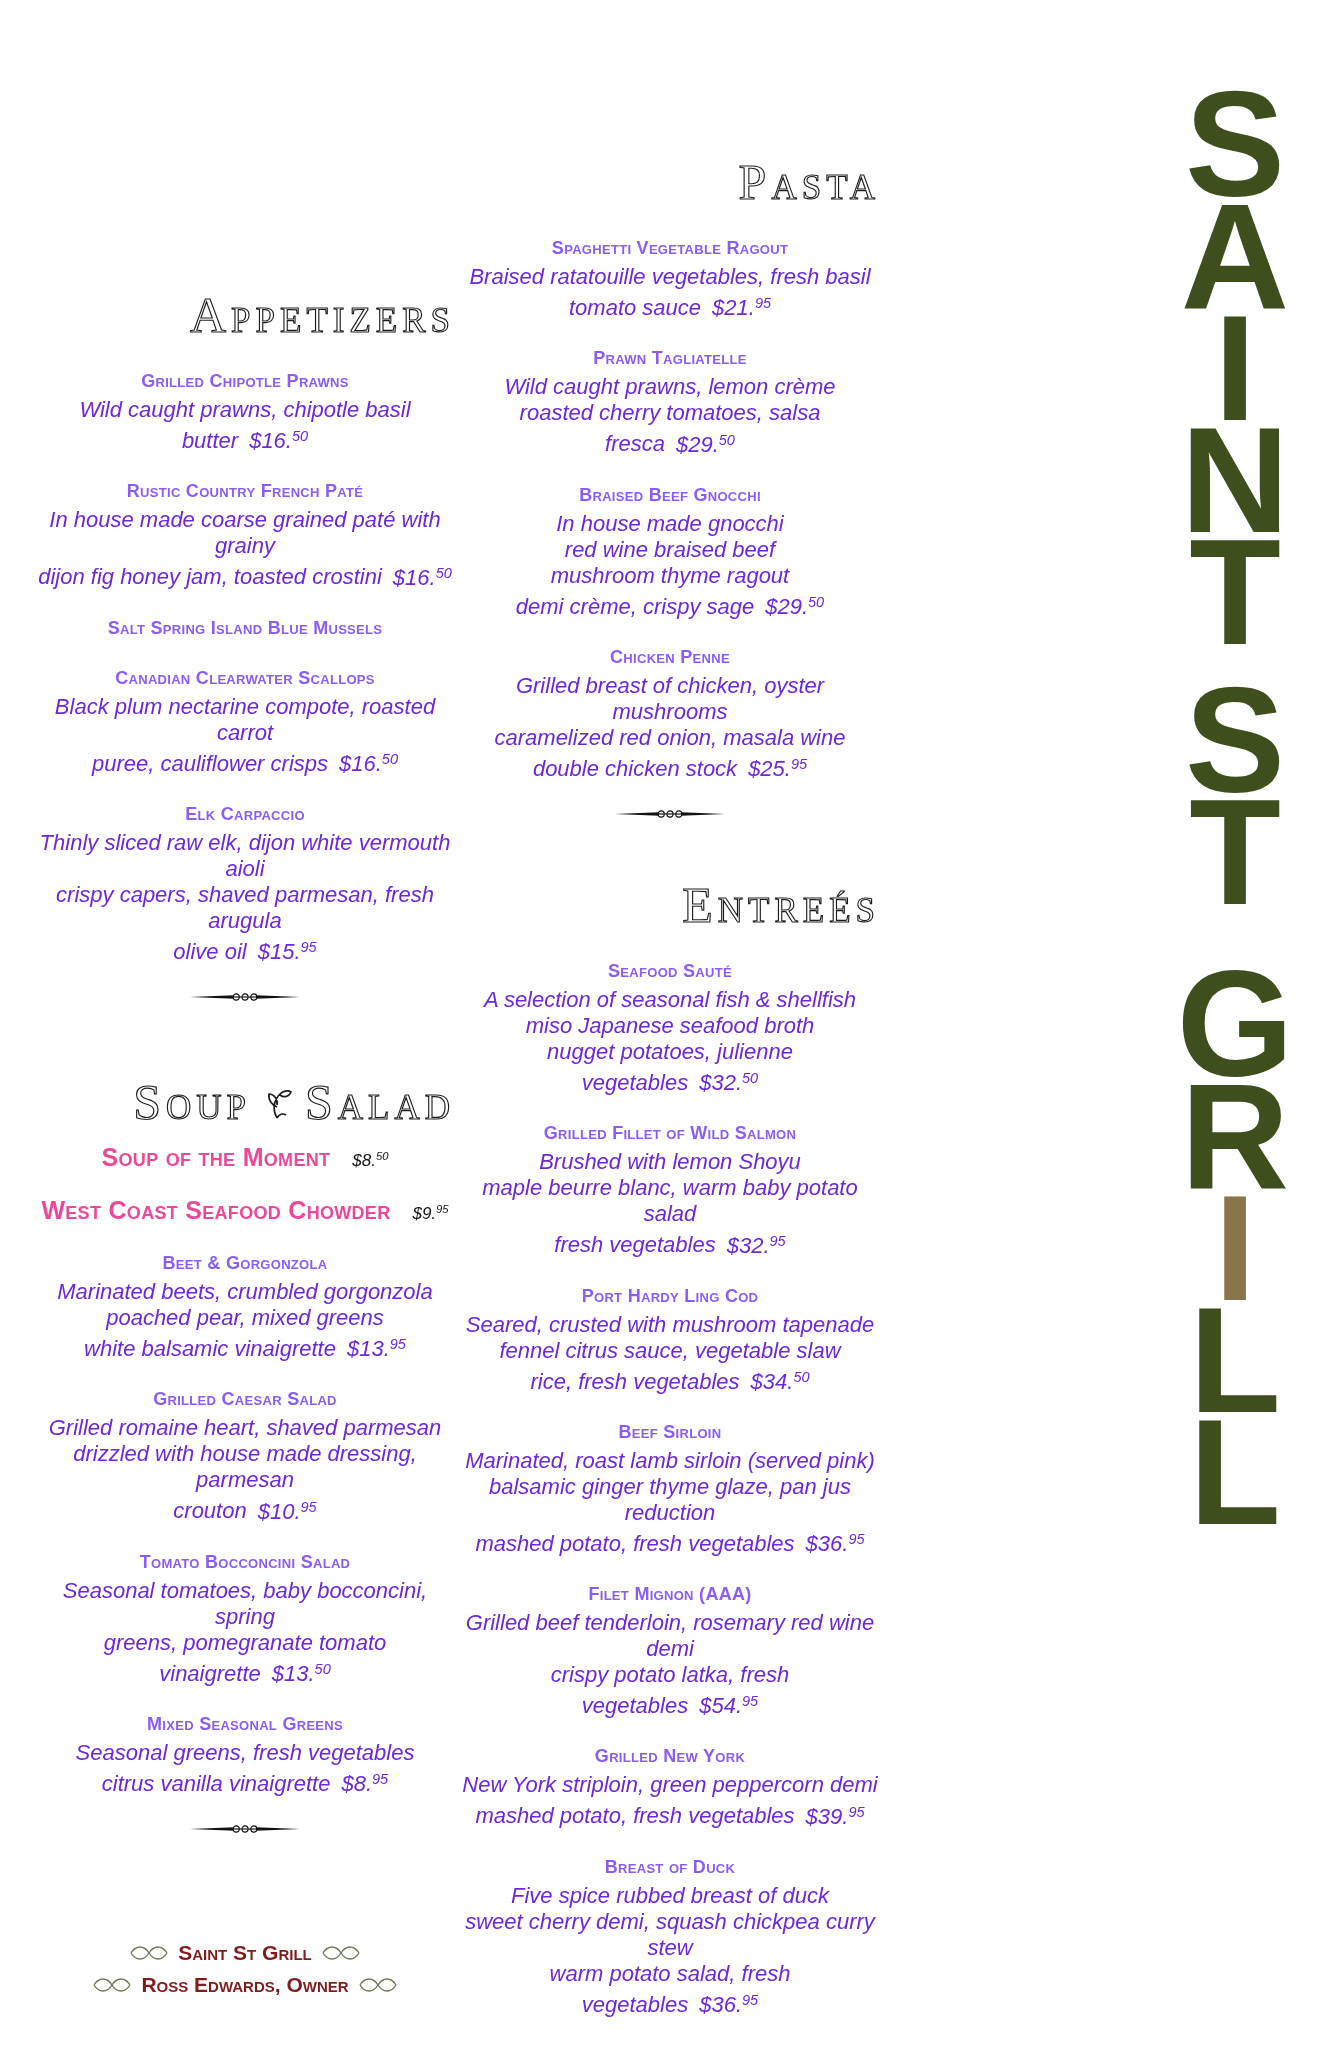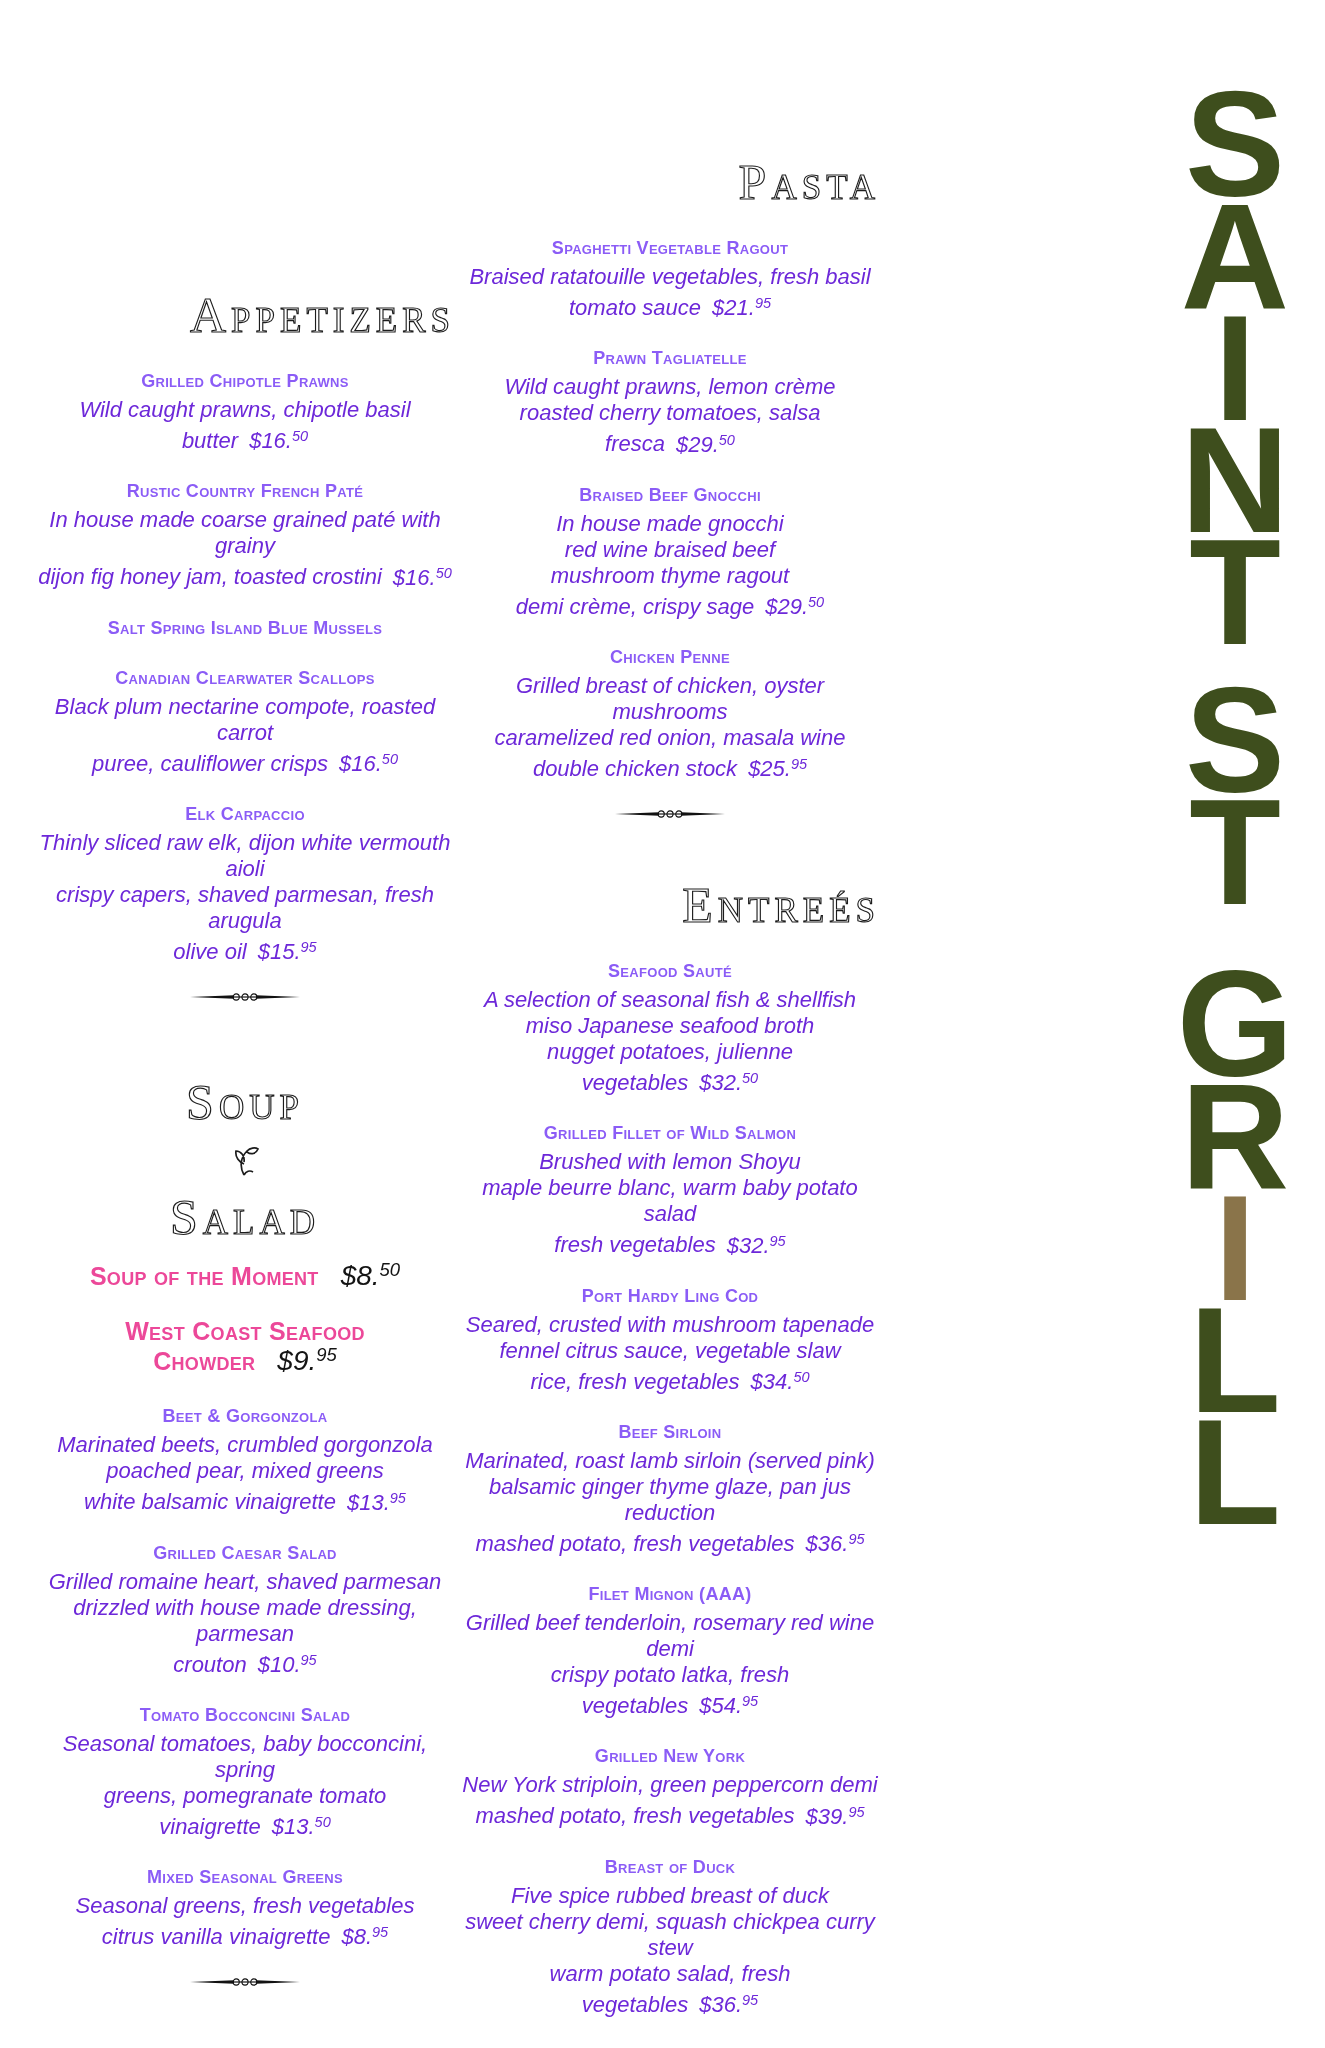--- a/index.html
+++ b/index.html
@@ -23,21 +23,21 @@
     font-size:50px; line-height:55px;
     letter-spacing:5px;
     color:#222;
     display:flex; justify-content:flex-end; align-items:center; gap:12px;
   }
   @supports (-webkit-text-stroke: 1px #000) {
     .section-title { color:#ffffff; -webkit-text-stroke:1.15px #1c1c1c; }
   }
   .mt-appetizers { margin-top:288px; margin-bottom:25px; }
   .mt-pasta      { margin-top:155px; margin-bottom:25px; }
-  .mt-soup       { margin-top:70px;  margin-bottom:14px;flex-direction:column; }
+  .mt-soup       { margin-top:70px;  margin-bottom:14px; }
   .mt-entrees    { margin-top:56px;  margin-bottom:25px; }
 
   .item { margin-bottom:24px; }
   .item-name {
     font-weight:bold;
     font-variant:small-caps;
     font-size:18px; line-height:26px;
     letter-spacing:0.3px;
     margin-bottom:3px;
     color:#8b5cf6;
@@ -50,21 +50,21 @@
   }
   .price { font-style:italic; margin-left:11px; white-space:nowrap; }
   .cents { font-size:0.66em; vertical-align:0.5em; font-style:italic; }
 
   .quick-item { margin-bottom:26px; }
   .quick-item:last-of-type { margin-bottom:30px; }
   .quick-name {
     font-weight:bold; font-variant:small-caps;
     font-size:25px; line-height:26px; letter-spacing:0.3px; color:#ec4899;
   }
-  .quick-price { font-style:italic; font-size:28px; margin-left:22px;text-align:right; }
+  .quick-price { font-style:italic; font-size:17px; margin-left:22px;text-align:right; }
 
   .divider { margin:4px auto 0; width:110px; display:block; }
   .divider svg { display:block; width:110px; height:16px; }
 
   .credits { margin-top:100px; }
   .credit-line {
     display:flex; justify-content:center; align-items:center; gap:9px;
     font-weight:bold; font-variant:small-caps;
     font-size:21px; line-height:32px;
     color:#7f1d1d;

